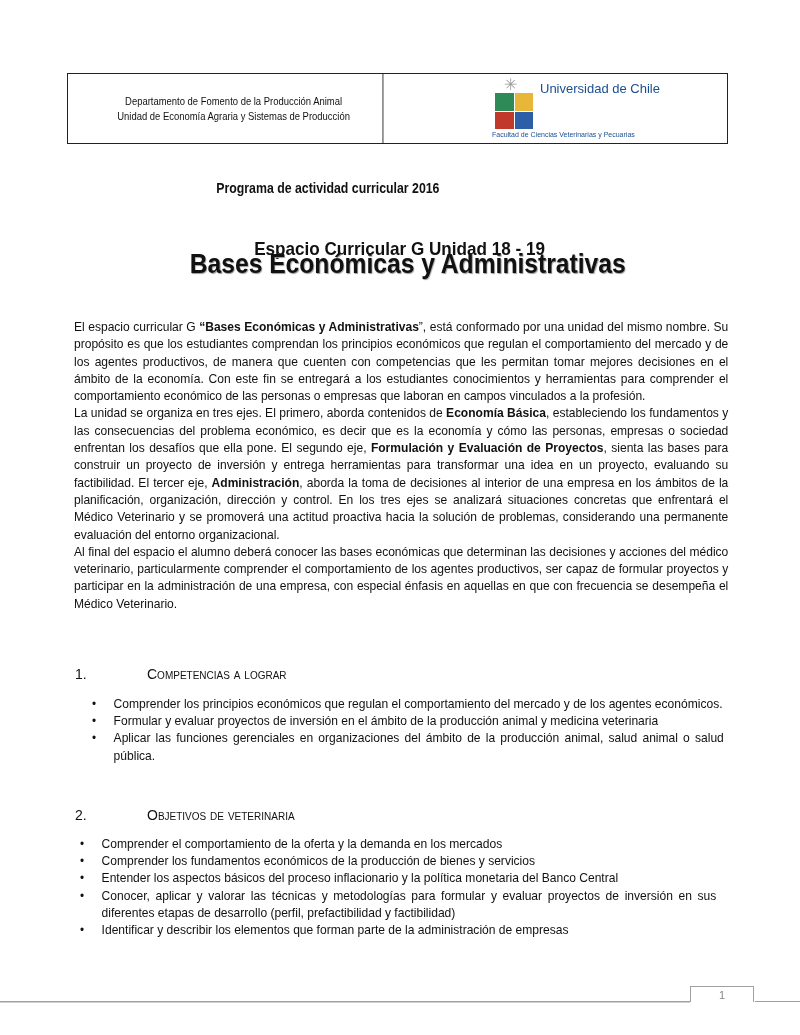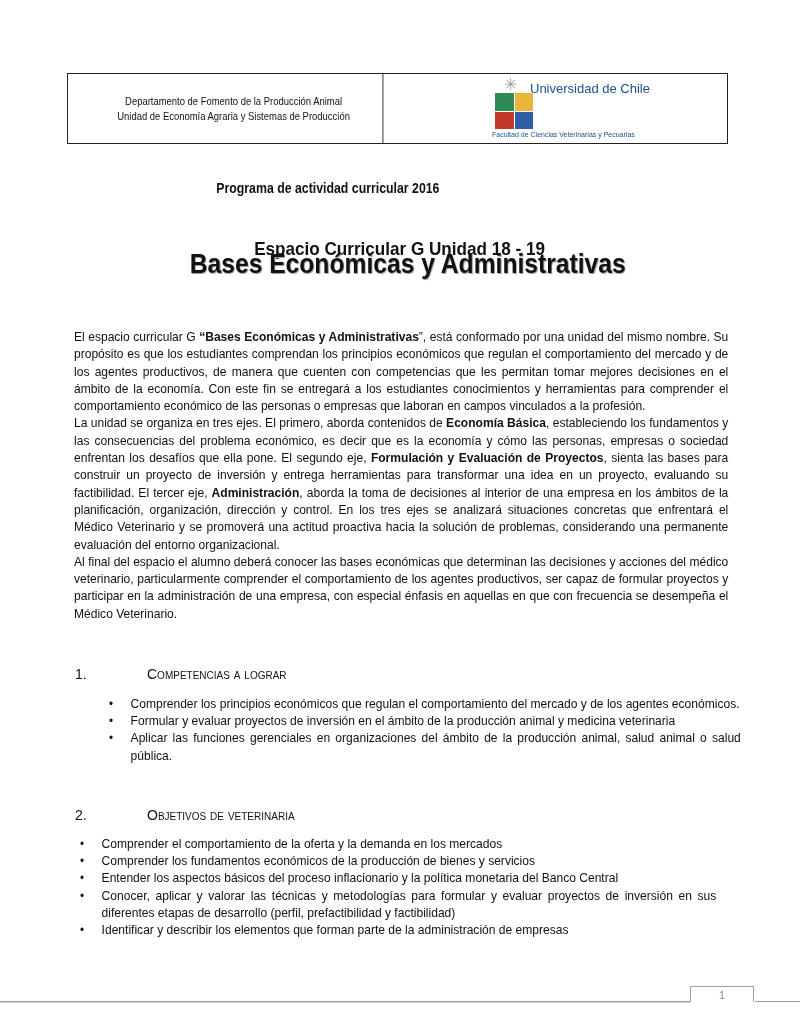--- a/index.html
+++ b/index.html
@@ -2,21 +2,21 @@
 <html><head>
   <meta charset="utf-8">
   <style>
     html, body { margin: 0; padding: 0; background: #ffffff; }
     body { width: 800px; height: 1035px; position: relative; overflow: hidden; font-family: "Liberation Sans", sans-serif; color: #111; }
     .hdr-table { position: absolute; left: 67px; top: 73px; width: 661px; height: 71px; border: 1.5px solid #222; box-sizing: border-box; display: flex; }
     .hdr-left { width: 331px; border-right: 1.5px solid #222; display: flex; flex-direction: column; justify-content: center; align-items: center; font-size: 10.5px; line-height: 15px; transform: scaleX(0.9); transform-origin: center; }
     .hdr-left span { display: block; white-space: nowrap; }
     .hdr-right { flex: 1; position: relative; }
     .logo { position: absolute; left: 90px; top: 3px; width: 150px; height: 64px; }
-    .logo .uni { position: absolute; left: 40px; top: 4px; font-size: 13px; color: #1a4f8f; white-space: nowrap; }
+    .logo .uni { position: absolute; left: 50px; top: 4px; font-size: 13px; color: #1a4f8f; white-space: nowrap; }
     .logo .favet { position: absolute; left: 50px; top: 14px; font-size: 34px; font-weight: bold; color: #1a4f8f; letter-spacing: 2px; white-space: nowrap; }
     .logo .favet .v { color: #8b1a2b; font-style: italic; font-weight: normal; }
     .logo .fac { position: absolute; left: 2px; top: 54px; font-size: 7px; color: #1a4f8f; white-space: nowrap; }
     .logo .shield { position: absolute; left: 5px; top: 16px; width: 38px; height: 36px; display: grid; grid-template-columns: 1fr 1fr; grid-template-rows: 1fr 1fr; gap: 1px; }
     .logo .shield div:nth-child(1) { background: #2e8b57; }
     .logo .shield div:nth-child(2) { background: #e8b73a; }
     .logo .shield div:nth-child(3) { background: #c0392b; }
     .logo .shield div:nth-child(4) { background: #2e5ea8; }
     .logo .star { position: absolute; left: 14px; top: 0px; font-size: 16px; color: #999; line-height: 16px; }
 
@@ -27,21 +27,21 @@
     .bases { position: absolute; top: 248px; left: 8px; width: 800px; text-align: center; font-size: 28px; font-weight: bold; text-shadow: 1px 1px 1px #999; }
     .bases span { display: inline-block; transform: scaleX(0.88); }
 
     .body-text { position: absolute; left: 74px; width: 654px; font-size: 13.4px; line-height: 17.3px; text-align: justify; }
     .body-text p { margin: 0; }
     .sq { transform: scaleX(0.9); transform-origin: left top; width: 727px; }
 
     .sec { position: absolute; left: 75px; font-size: 14px; display: flex; }
     .sec .num { width: 72px; }
     .sec .title { font-variant: small-caps; font-weight: normal; text-align: right; }
-    .bul { position: absolute; left: 109px; width: 632px; font-size: 13.4px; line-height: 17.2px; }
+    .bul { position: absolute; left: 92px; width: 632px; font-size: 13.4px; line-height: 17.2px; }
     .bul ul { list-style: none; margin: 0; padding: 0; }
     .bul li { position: relative; padding-left: 24px; text-align: justify; }
     .bul li::before { content: "•"; position: absolute; left: 0; top: 0; font-size: 13px; }
 
     .footer-line { position: absolute; top: 1001px; left: 0; width: 690px; height: 1px; background: #a0a0a0; border-bottom: 1px solid #d0d0d0; }
     .footer-line2 { position: absolute; top: 1001px; left: 755px; width: 45px; height: 1px; background: #a0a0a0; }
     .page-box { position: absolute; left: 690px; top: 986px; width: 64px; height: 16px; border: 1px solid #a0a0a0; border-bottom: none; box-sizing: border-box; text-align: center; font-size: 11px; color: #888; line-height: 16px; background: #fff; }
   </style>
 </head>
 <body>
@@ -63,21 +63,21 @@
       <span class="uni">Universidad de Chile</span>
       <span class="fac">Facultad de Ciencias Veterinarias y Pecuarias</span>
     </div>
   </div>
 </div>
 
 <div class="prog"><span>Programa de actividad curricular 2016</span></div>
 <div class="esp"><span>Espacio Curricular  G  Unidad 18 - 19</span></div>
 <div class="bases"><span>Bases Económicas y Administrativas</span></div>
 
-<div class="body-text" style="top:328px;">
+<div class="body-text" style="top:318px;">
   <div class="sq">
     <p><span>El espacio curricular G </span><b>“Bases Económicas y Administrativas</b><span>”, está conformado por una unidad del mismo nombre. Su propósito es que los estudiantes comprendan los principios económicos que regulan el comportamiento del mercado y de los agentes productivos, de manera que cuenten con competencias que les permitan tomar mejores decisiones en el ámbito de la economía. Con este fin se entregará a los estudiantes conocimientos y herramientas para comprender el comportamiento económico de las personas o empresas que laboran en campos vinculados a la profesión.</span></p>
     <p><span>La unidad se organiza en tres ejes. El primero, aborda contenidos de </span><b>Economía Básica</b><span>, estableciendo los fundamentos y las consecuencias del problema económico, es decir que es la economía y cómo las personas, empresas o sociedad enfrentan los desafíos que ella pone. El segundo eje, </span><b>Formulación y Evaluación de Proyectos</b><span>, sienta las bases para construir un proyecto de inversión y entrega herramientas para transformar una idea en un proyecto, evaluando su factibilidad. El tercer eje, </span><b>Administración</b><span>, aborda la toma de decisiones al interior de una empresa en los ámbitos de la planificación, organización, dirección y control. En los tres ejes se analizará situaciones concretas que enfrentará el Médico Veterinario y se promoverá una actitud proactiva hacia la solución de problemas, considerando una permanente evaluación del entorno organizacional.</span></p>
     <p>Al final del espacio el alumno deberá conocer las bases económicas que determinan las decisiones y acciones del médico veterinario, particularmente comprender el comportamiento de los agentes productivos, ser capaz de formular proyectos y participar en la administración de una empresa, con especial énfasis en aquellas en que con frecuencia se desempeña el Médico Veterinario.</p>
   </div>
 </div>
 
 <div class="sec" style="top:666px;">
   <span class="num">1.</span>
   <span class="title">Competencias a lograr</span>

